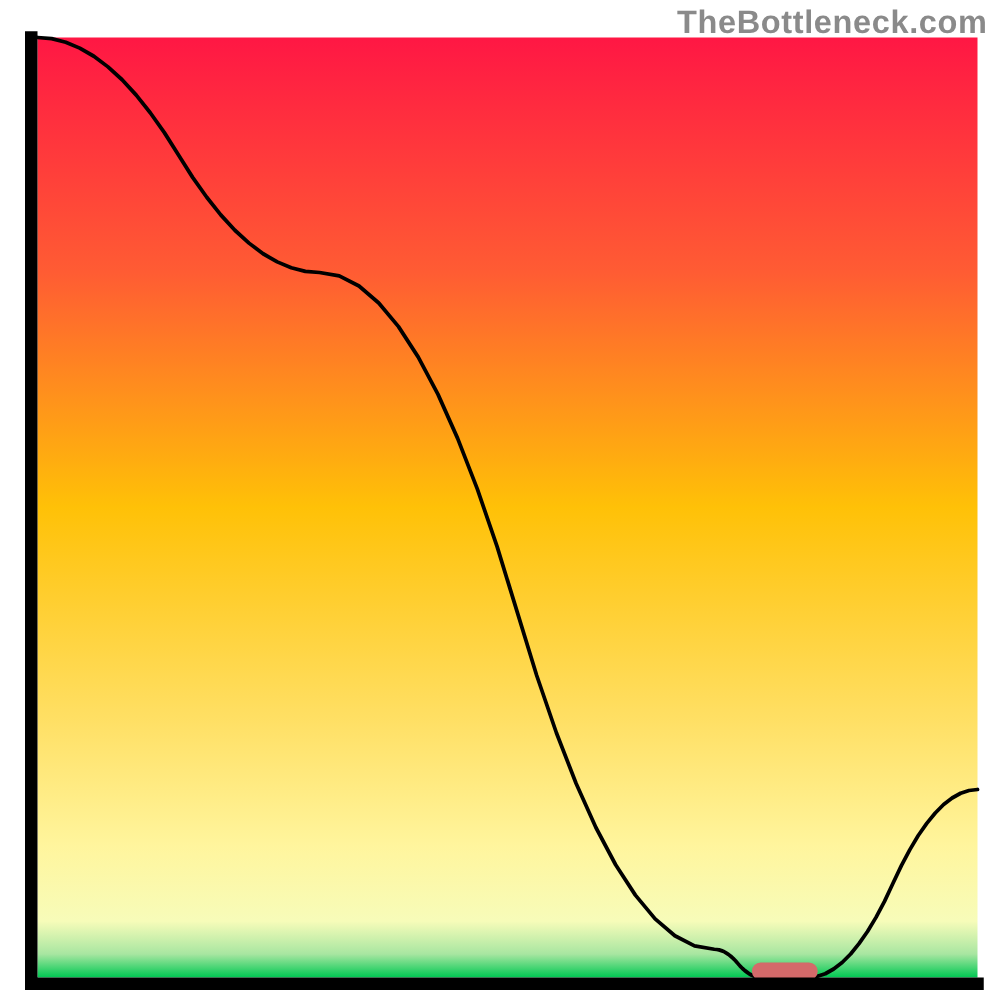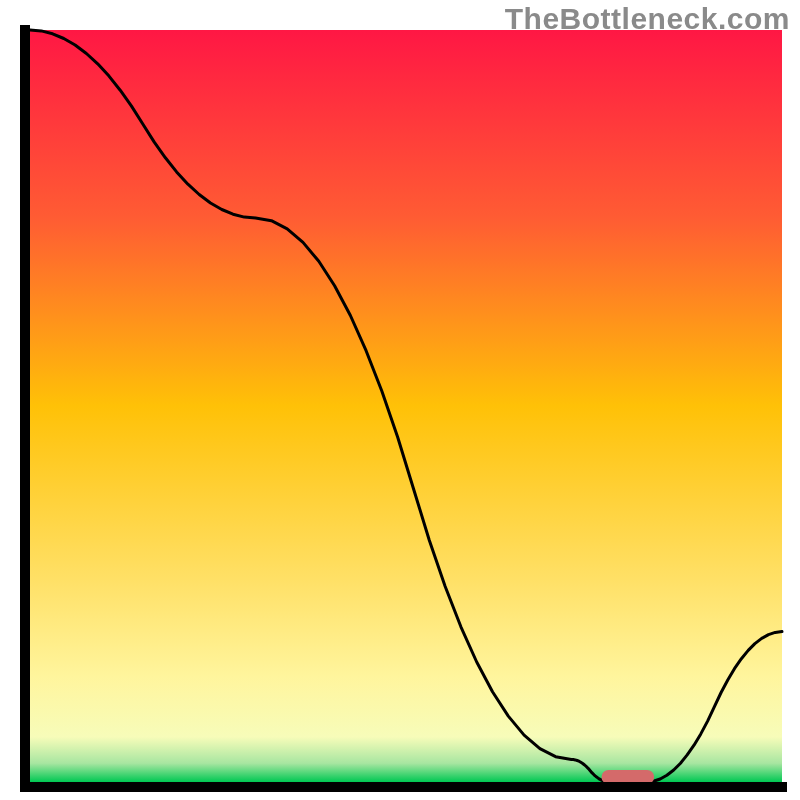--- a/index.html
+++ b/index.html
@@ -12,21 +12,21 @@
   }
   .wrap {
     position: relative;
     width: 800px;
     height: 800px;
   }
   .watermark {
     position: absolute;
     top: 2px;
     right: 10px;
-    font-size: 30px;
+    font-size: 26px;
     font-weight: bold;
     color: #8a8a8a;
     letter-spacing: 0.5px;
     z-index: 5;
   }
   svg {
     position: absolute;
     top: 0;
     left: 0;
   }

